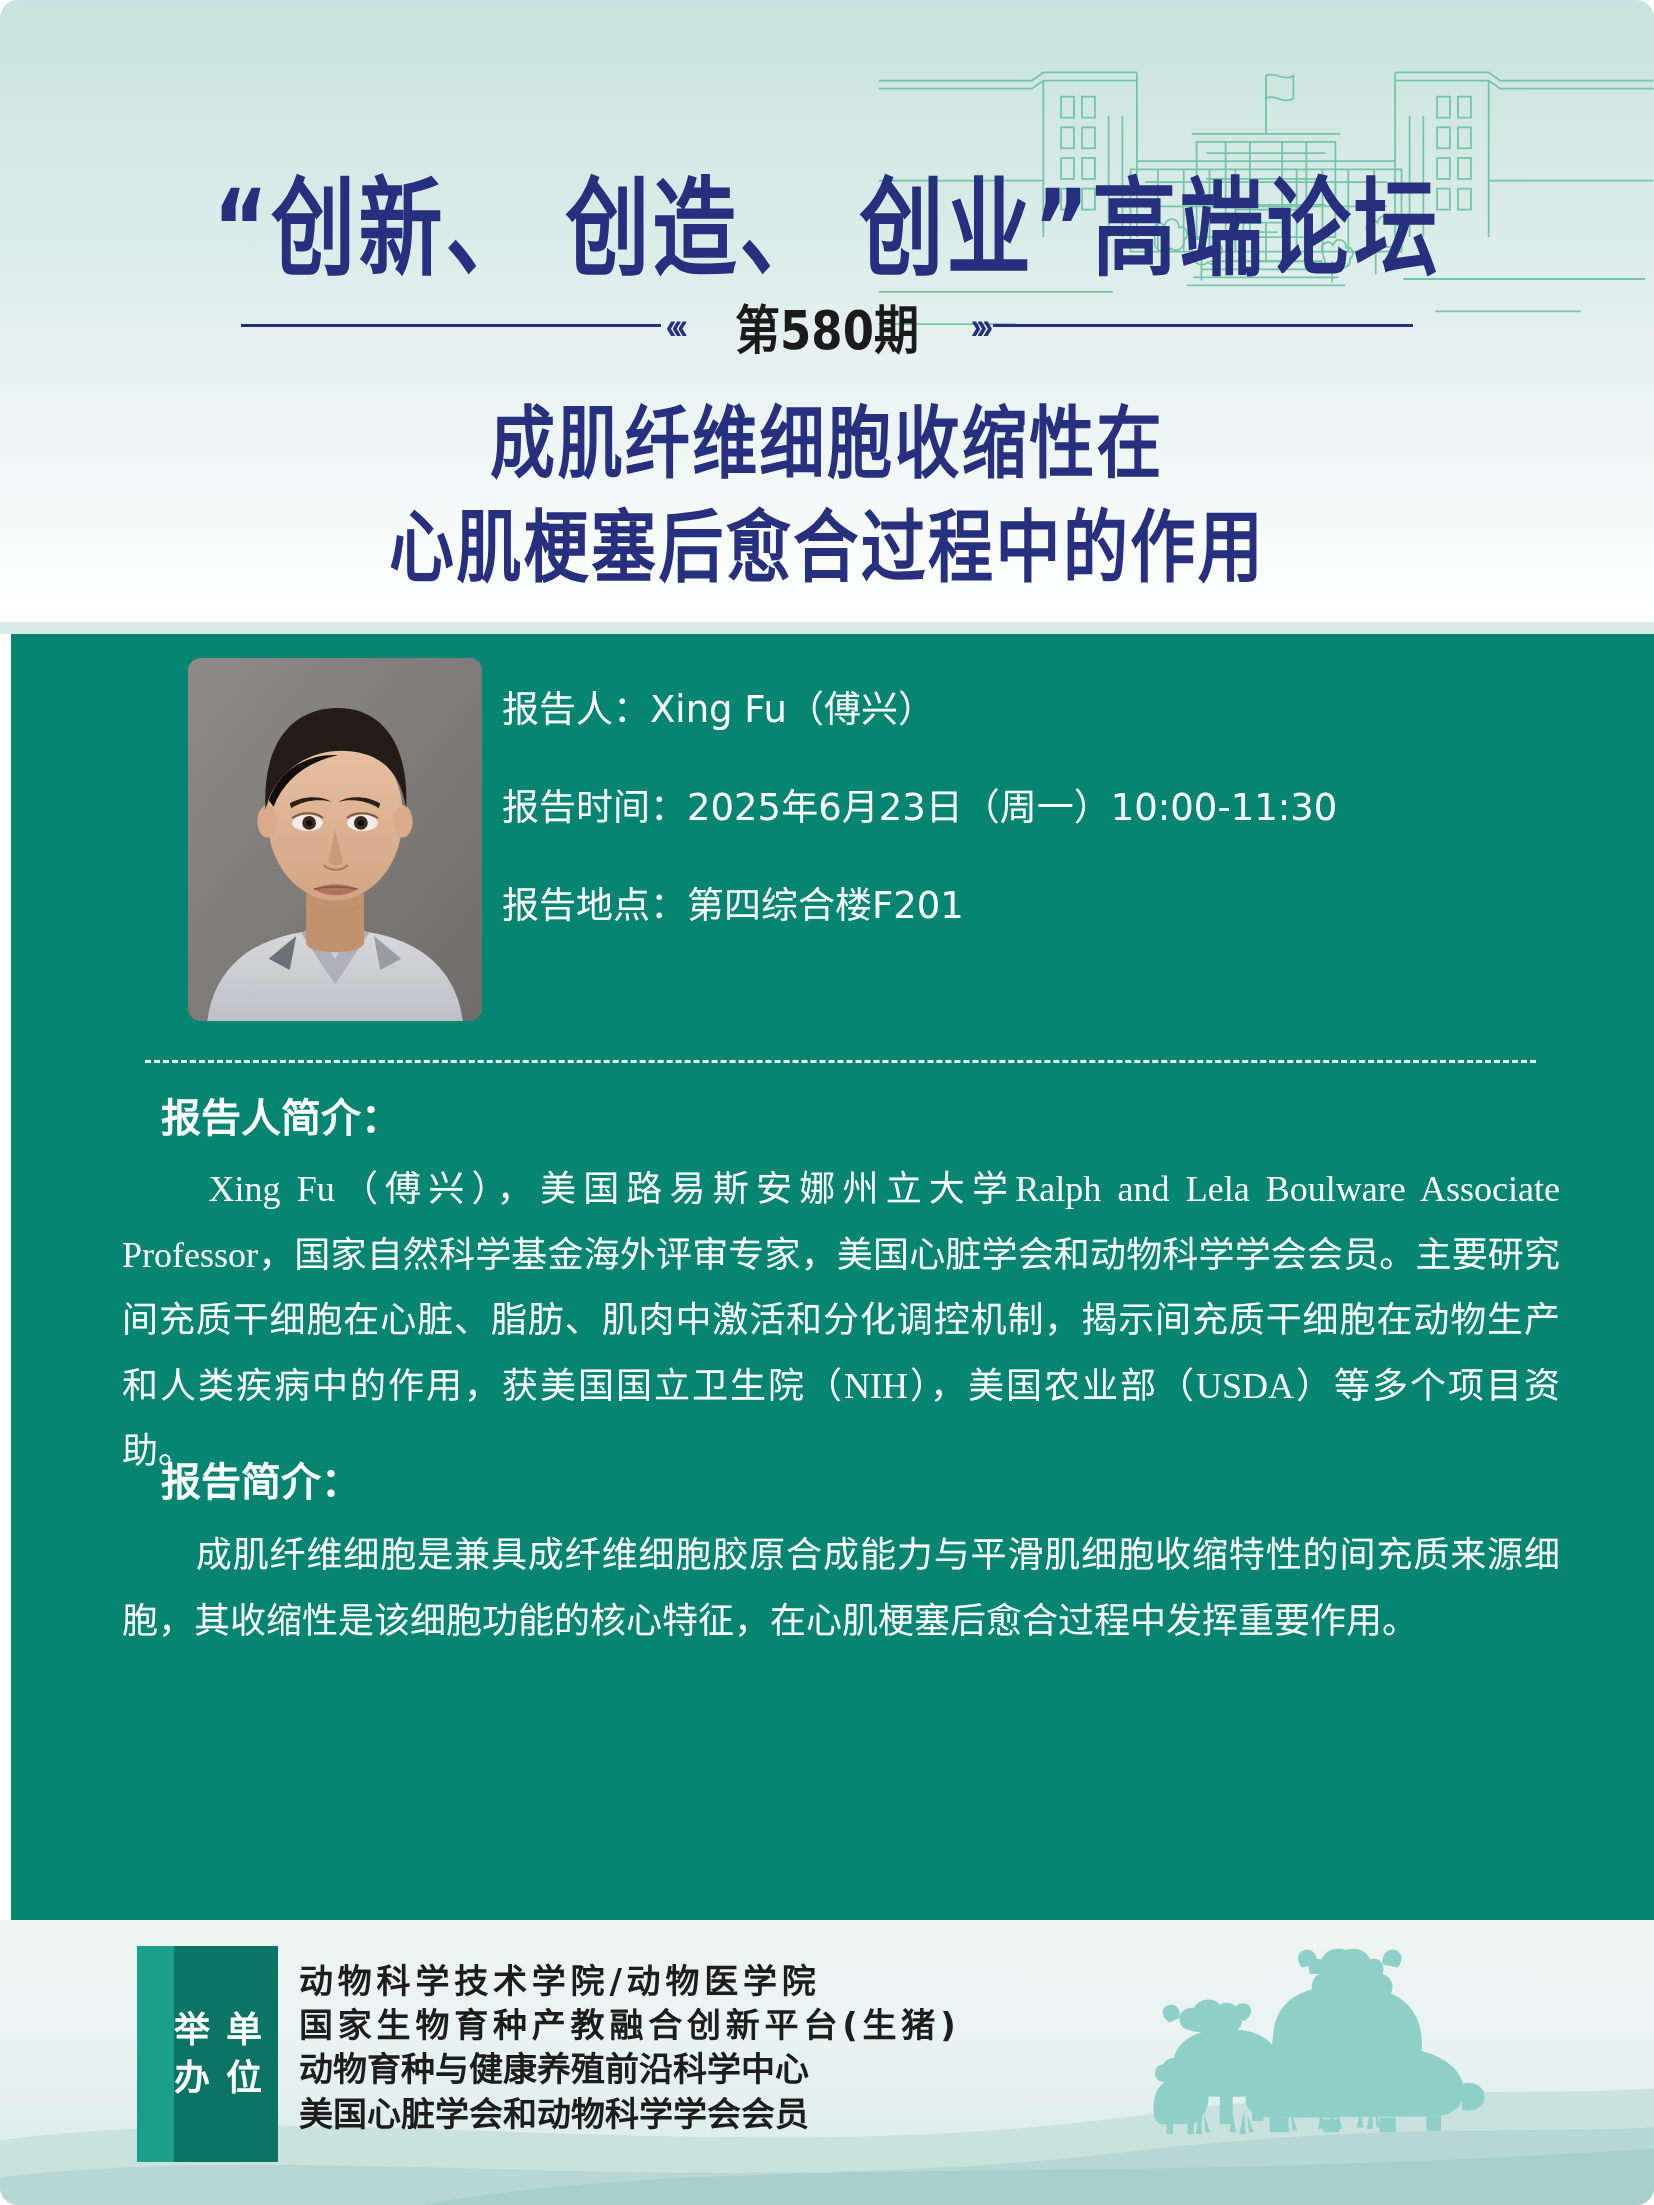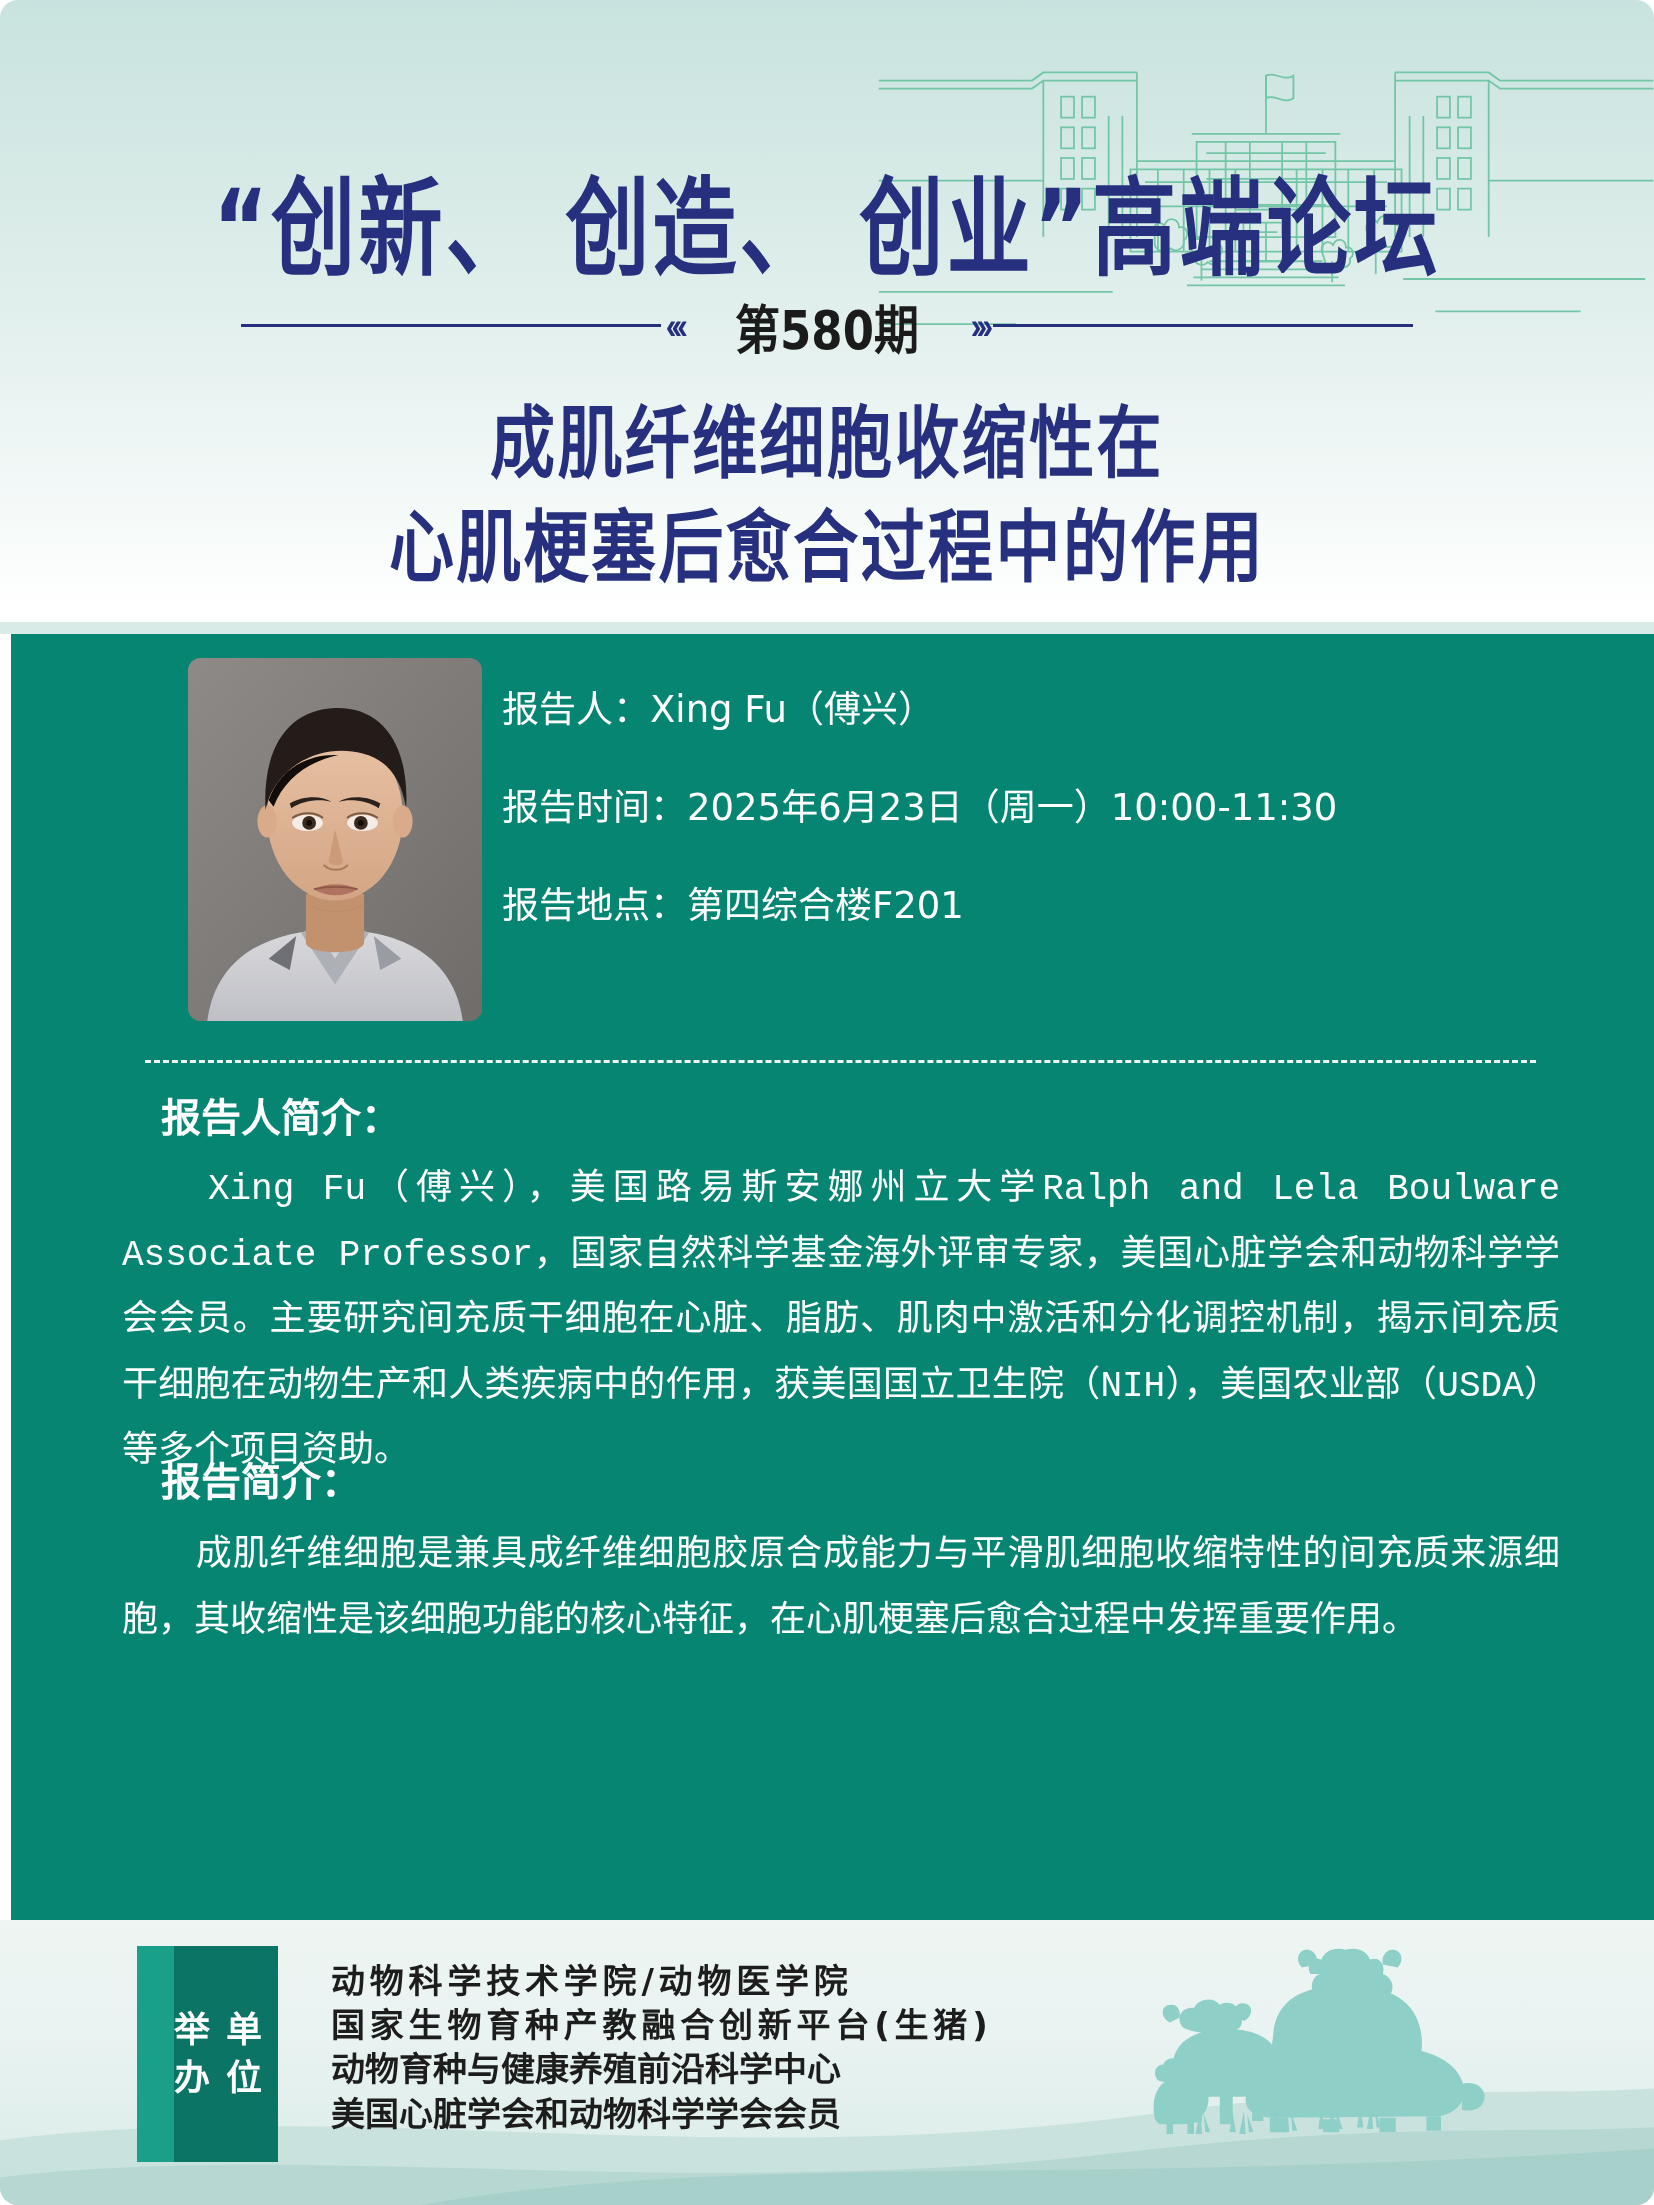--- a/index.html
+++ b/index.html
@@ -102,21 +102,21 @@
     white-space:nowrap;
   }
   #bio-head { top:452px; }
   #abs-head { top:816px; }
 
   .para { position:absolute; left:111px; width:1438px; }
   #bio-para { top:523px; }
   #abs-para { top:889px; }
   .para p {
     font-size:36px; line-height:1.82; color:#ffffff;
-    font-family:Liberation Mono, monospace;
+    font-family:Liberation Serif, serif;
     text-align:justify; text-justify:inter-ideograph;
     white-space:pre-wrap;
   }
 
   
   .footer {
     position:absolute; left:0; top:1920px; width:1654px; height:285px;
     background:linear-gradient(to bottom,#eef5f3 0%,#e9f3f1 40%,#d9ebe7 100%);
     overflow:hidden;
   }
@@ -131,21 +131,21 @@
   .org-badge .strip { width:37px; height:100%; background:#1a9f8b; }
   .org-badge .blk {
     flex:1; background:#0b7464;
     display:flex; 
     align-items:center; justify-content:center;
     color:#fff; font-weight:bold; font-size:36px; line-height:1.34;
     font-family:"DejaVu Sans","Liberation Sans",sans-serif;
     letter-spacing:3.2px;
   }
 
-  .org-list { position:absolute; left:299px; top:39px;margin-left:32px; }
+  .org-list { position:absolute; left:299px; top:39px; }
   .org-list div {
     font-size:34px; font-weight:bold; color:#1d1d1d; line-height:1.30;
     white-space:nowrap;
     font-family:"DejaVu Sans","Liberation Sans",sans-serif;
   }
   .org-list div:nth-child(1),
   .org-list div:nth-child(2) { letter-spacing:4.8px; }
 </style>
 </head>
 <body>

